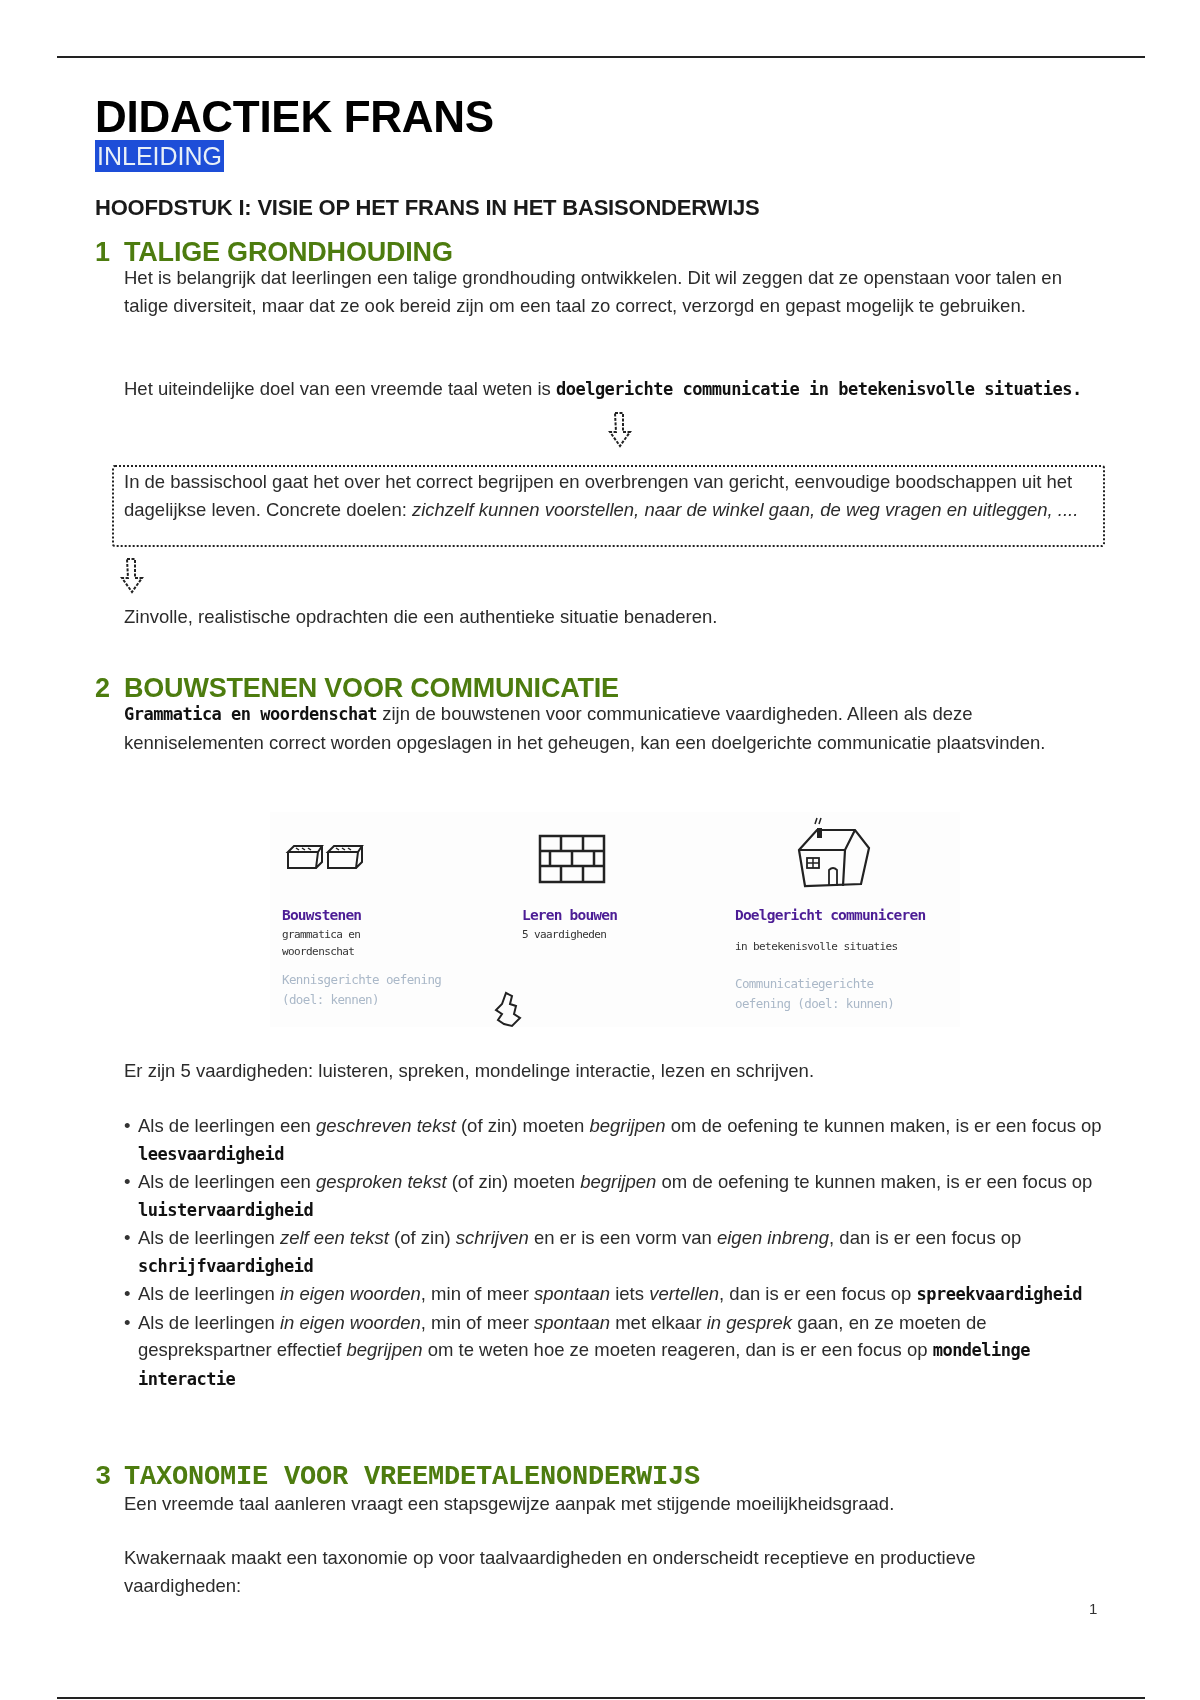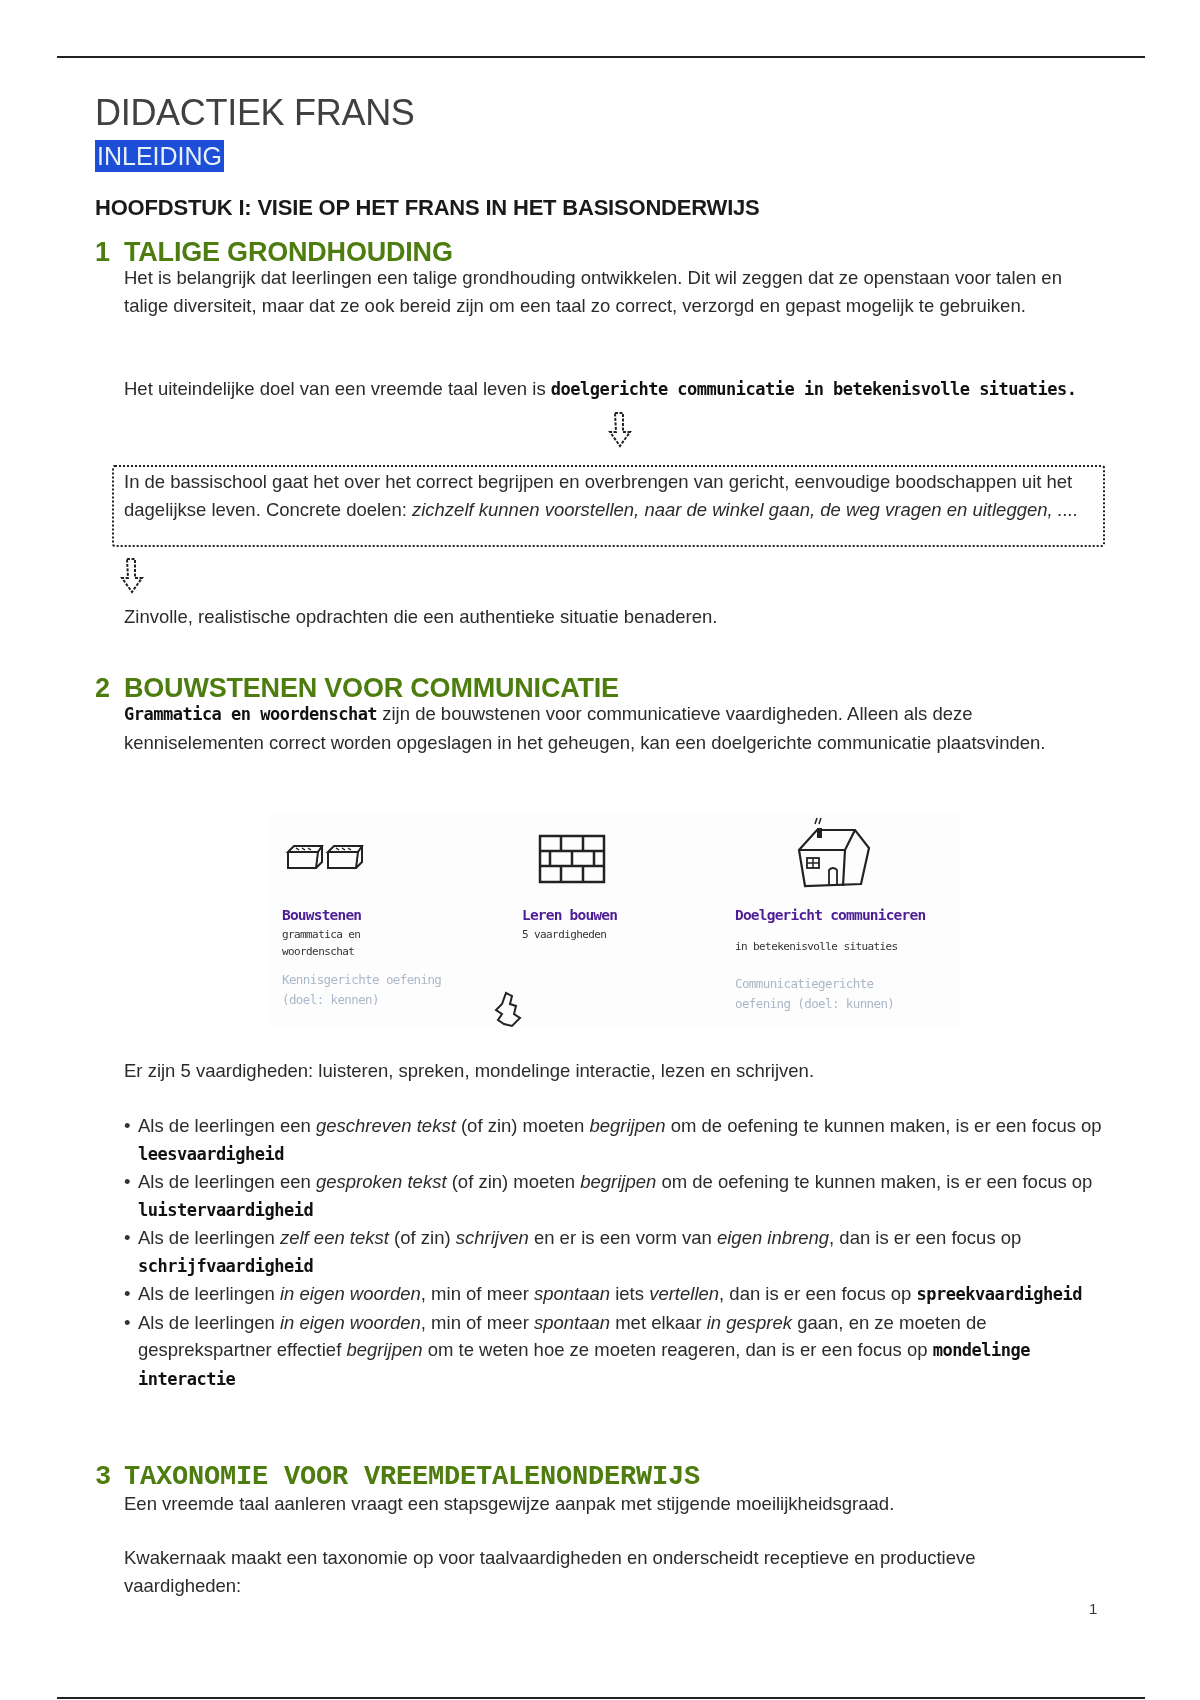--- a/index.html
+++ b/index.html
@@ -5,21 +5,21 @@
   html, body { margin: 0; padding: 0; background: #ffffff; }
   body {
     width: 1200px; height: 1700px; position: relative; overflow: hidden;
     font-family: "Liberation Sans", sans-serif; color: #1f1f1f;
   }
   .rule { position: absolute; left: 57px; width: 1088px; height: 2px; background: #222; }
   .rule.top { top: 56px; }
   .rule.bottom { top: 1697px; }
 
   .abs { position: absolute; }
-  .title { left: 95px; top: 92px; font-size: 36px; font-weight: normal; color: #404040; letter-spacing: -0.3px; }
+  .title { left: 95px; top: 92px; font-size: 44px; font-weight: bold; color: #000000; letter-spacing: -0.3px; }
   .subtitle { left: 95px; top: 140px; font-size: 25px; color: #e8f0f8; background: #1d4ed8; padding: 0 2px; line-height: 32px; }
   .chapter { left: 95px; top: 195px; font-size: 22px; font-weight: bold; color: #1a1a1a; letter-spacing: -0.2px; }
 
   .sec-head { font-size: 27px; font-weight: bold; color: #4d7c0f; letter-spacing: -0.2px; }
   .sec-num { display: inline-block; width: 29px; }
 
   .para { left: 124px; width: 960px; font-size: 18.5px; line-height: 27.5px; color: #2b2b2b; }
   .hand { font-family: "DejaVu Sans Mono", monospace; font-weight: bold; font-size: 17px; color: #111; letter-spacing: -0.5px; }
   .it { font-style: italic; }
 
@@ -51,21 +51,21 @@
 
 <div class="abs title">DIDACTIEK FRANS</div>
 <div class="abs subtitle">INLEIDING</div>
 <div class="abs chapter">HOOFDSTUK I: VISIE OP HET FRANS IN HET BASISONDERWIJS</div>
 
 <div class="abs sec-head" style="left:95px; top:237px;">
   <span class="sec-num">1</span><span>TALIGE GRONDHOUDING</span>
 </div>
 <div class="abs para" style="top:264px;">Het is belangrijk dat leerlingen een talige grondhouding ontwikkelen. Dit wil zeggen dat ze openstaan voor talen en talige diversiteit, maar dat ze ook bereid zijn om een taal zo correct, verzorgd en gepast mogelijk te gebruiken.</div>
 <div class="abs para" style="top:375px;">
-  <span>Het uiteindelijke doel van een vreemde taal leven is </span><span class="hand">doelgerichte communicatie in betekenisvolle situaties.</span>
+  <span>Het uiteindelijke doel van een vreemde taal weten is </span><span class="hand">doelgerichte communicatie in betekenisvolle situaties.</span>
 </div>
 
 <svg class="abs arrow" style="left:606px; top:410px;" viewBox="0 0 30 40">
   <path d="M9 3 L17 3 L17 22 L24 22 L14 36 L4 22 L10 22 Z" fill="none" stroke="#222" stroke-width="2" stroke-dasharray="3 1.5"></path>
 </svg>
 
 <div class="abs dotted-box">
   <div class="para" style="padding-top:1px;">
     <span>In de bassischool gaat het over het correct begrijpen en overbrengen van gericht, eenvoudige boodschappen uit het dagelijkse leven. Concrete doelen: </span><span class="it">zichzelf kunnen voorstellen, naar de winkel gaan, de weg vragen en uitleggen, ....</span>
   </div>

